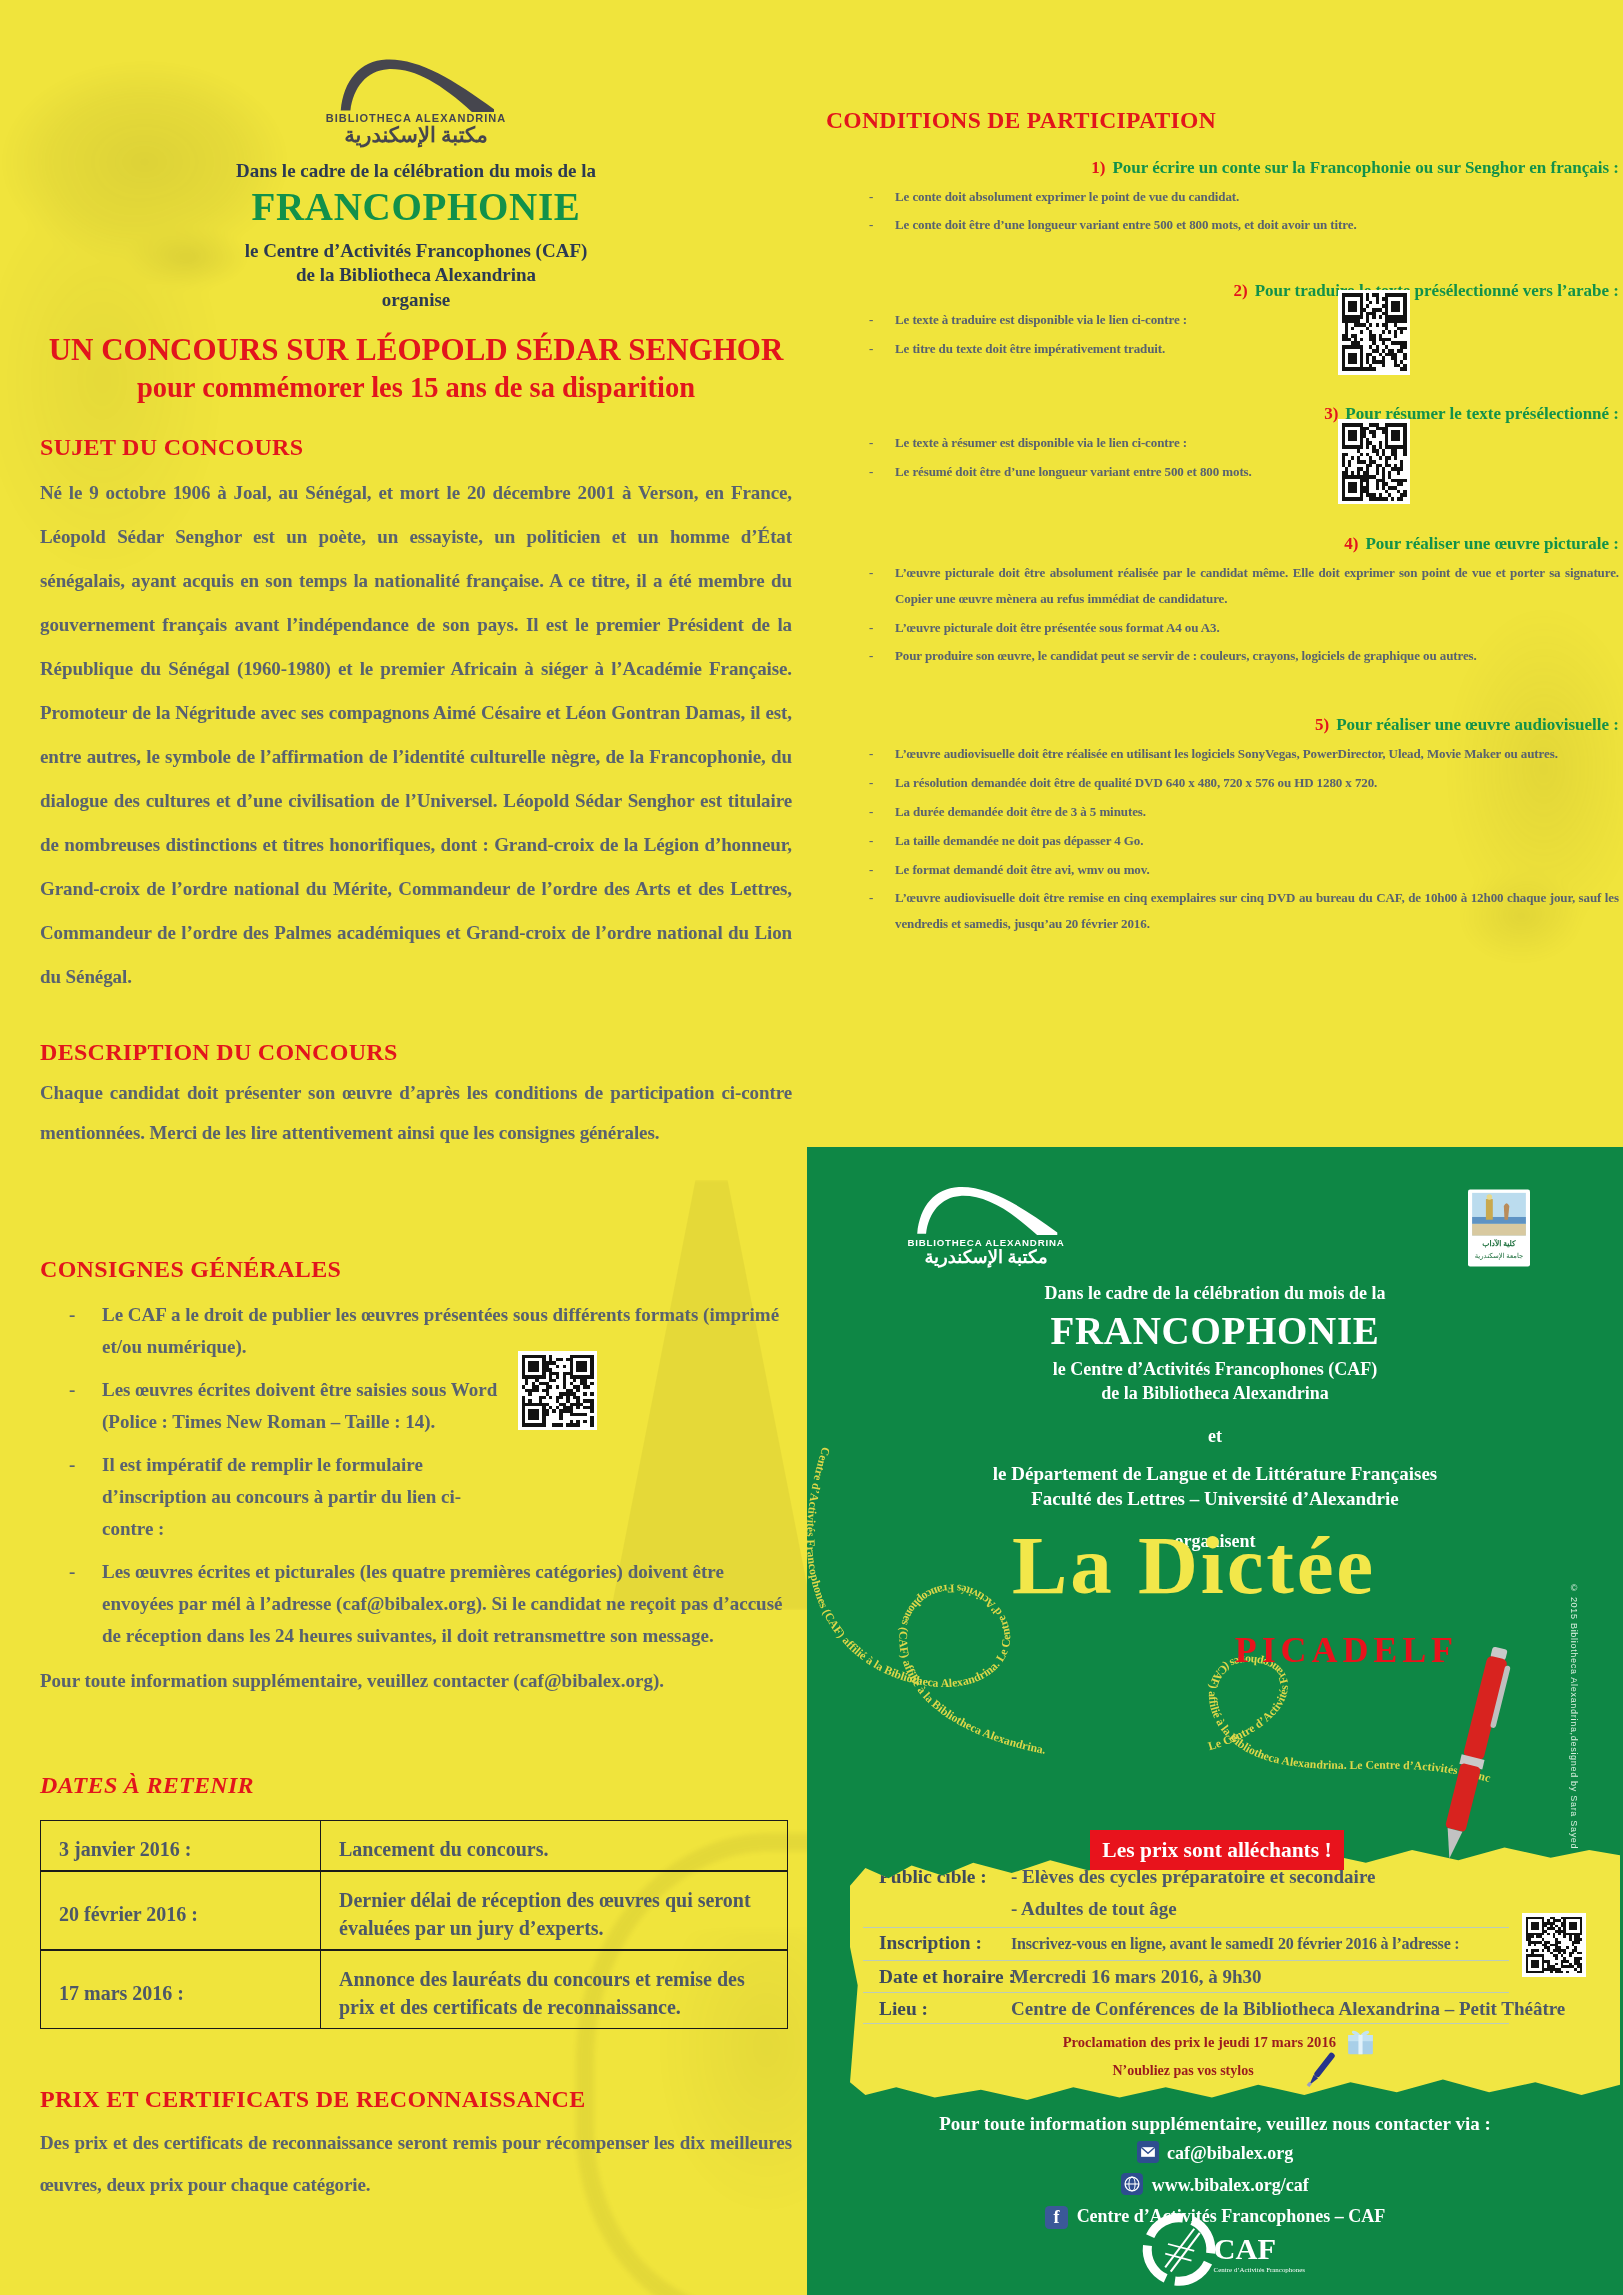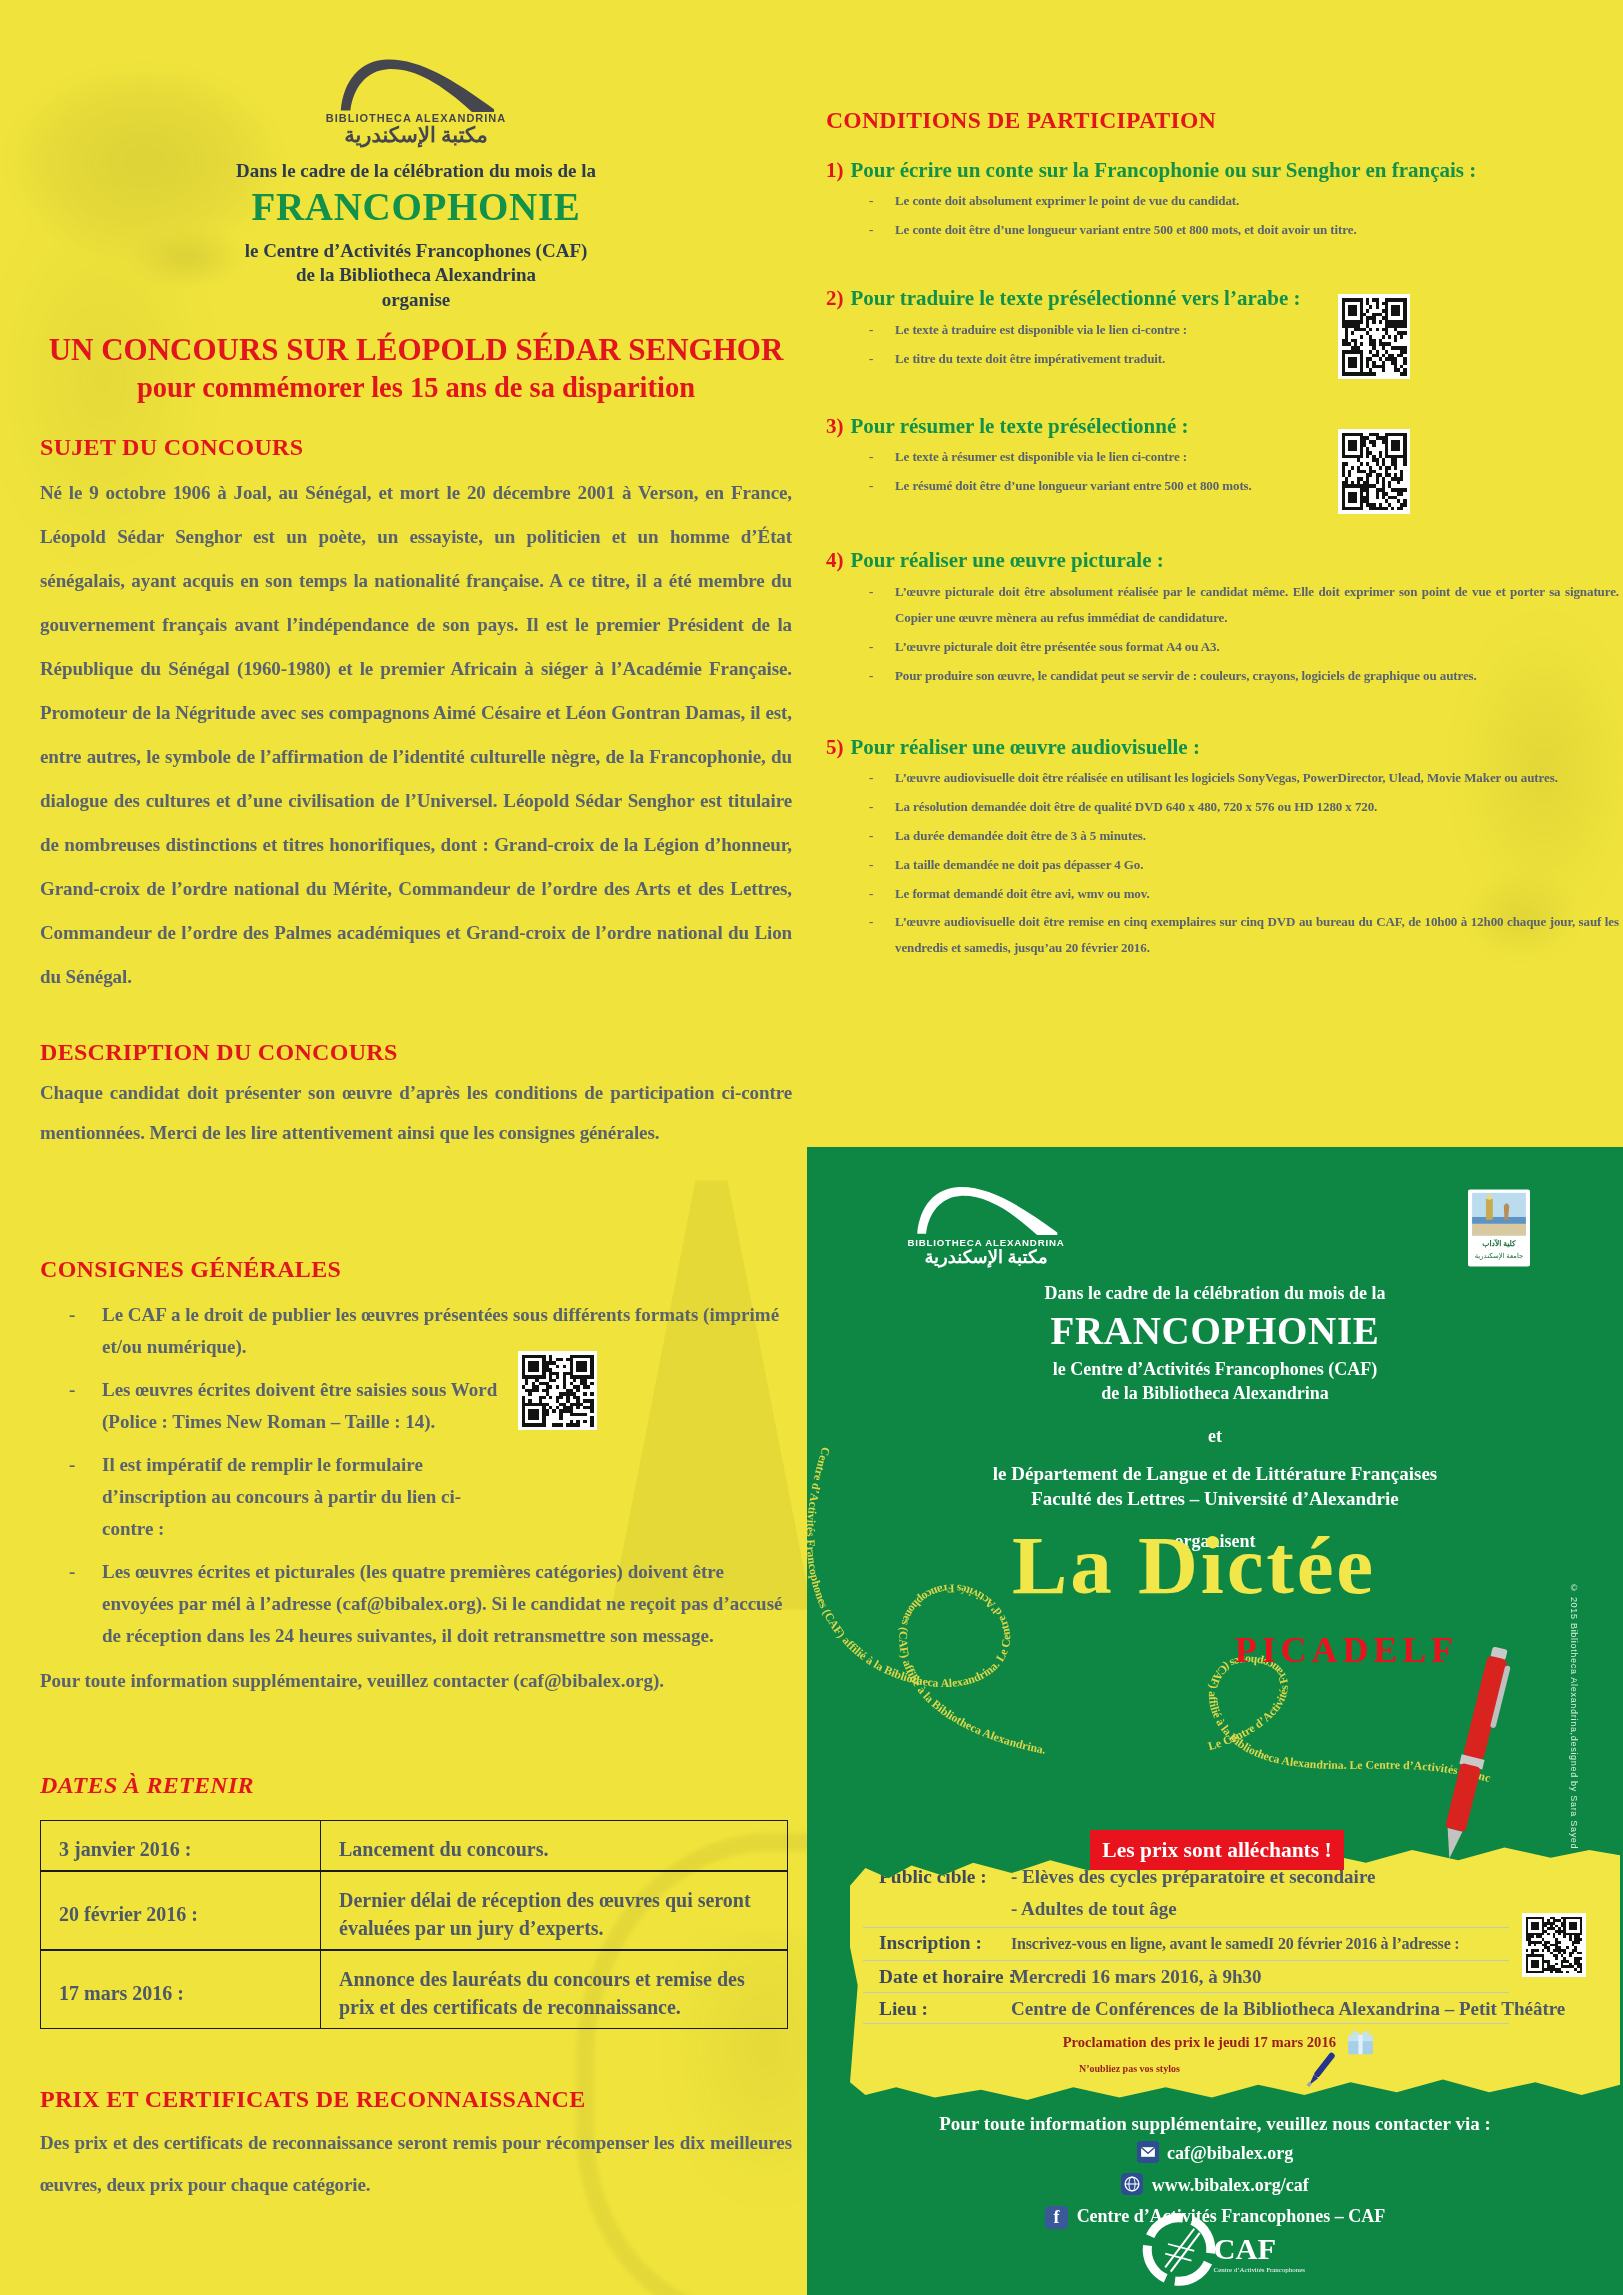--- a/index.html
+++ b/index.html
@@ -62,21 +62,21 @@
   table.dates td.c1{width:250px;}
   .prix-h{margin-top:57px;}
   .footer-line{font-weight:700;font-size:23px;color:#0F8040;text-align:center;margin-top:104px;letter-spacing:0.2px;}
 
   
   .left-col .qr-consignes{position:absolute;left:478px;top:1297px;}
 
   
   .right-col{position:absolute;left:826px;top:108px;width:793px;}
   .cond-item{position:relative;}
-  .cond-title{font-weight:700;font-size:21px;line-height:1.2;}
+  .cond-title{font-weight:700;font-size:17px;line-height:1.2;text-align:right;}
   .cond-title .num{color:#E2151C;margin-right:7px;}
   ul.cond{list-style:none;margin:5.6px 0 0 0;padding:0;}
   ul.cond>li{position:relative;padding-left:69px;font-weight:700;font-size:13px;line-height:26px;
              letter-spacing:-0.1px;color:#59626F;text-align:justify;margin-bottom:2.8px;}
   ul.cond>li::before{content:"-";position:absolute;left:43px;top:0;}
   .m1{margin-top:23.6px;} .m2{margin-top:43px;} .m3{margin-top:42px;} .m4{margin-top:49px;} .m5{margin-top:46px;}
   .qr-item2{position:absolute;left:512px;top:8.3px;}
   .qr-item3{position:absolute;left:512px;top:15.3px;}
   .narrow660{max-width:444px;} .narrow570{max-width:399px;}
 
@@ -1683,21 +1683,21 @@
       <div class="redline" style="top:189px;left:194px;width:292px;text-align:right;font-size:14.6px;">Proclamation des prix le jeudi 17 mars 2016</div>
       <div class="gift">
         <svg width="33" height="33" viewBox="0 0 48 48">
           <rect x="6" y="16" width="36" height="28" rx="2" fill="#A8CFE8"></rect>
           <rect x="6" y="16" width="36" height="9" fill="#C4E2F2"></rect>
           <rect x="21" y="16" width="6" height="28" fill="#E3F2FA"></rect>
           <path d="M24 16 C14 4 6 12 16 16 Z" fill="#C4E2F2"></path>
           <path d="M24 16 C34 4 42 12 32 16 Z" fill="#C4E2F2"></path>
         </svg>
       </div>
-      <div class="redline" style="top:218px;left:229px;width:208px;text-align:left;font-size:10px;">N’oubliez pas vos stylos</div>
+      <div class="redline" style="top:218px;left:229px;width:208px;text-align:center;font-size:14px;">N’oubliez pas vos stylos</div>
       <div class="mini-pen">
         <svg width="42" height="44" viewBox="0 0 60 64">
           <g transform="rotate(38 30 32)">
             <rect x="25" y="2" width="9" height="42" rx="4" fill="#27348B"></rect>
             <path d="M26 44 L34 44 L30 60 Z" fill="#27348B"></path>
             <rect x="27" y="56" width="5" height="6" fill="#9aa0c4"></rect>
           </g>
         </svg>
       </div>
       <div class="qr qr-paper" style="width:64px;height:64px;">

